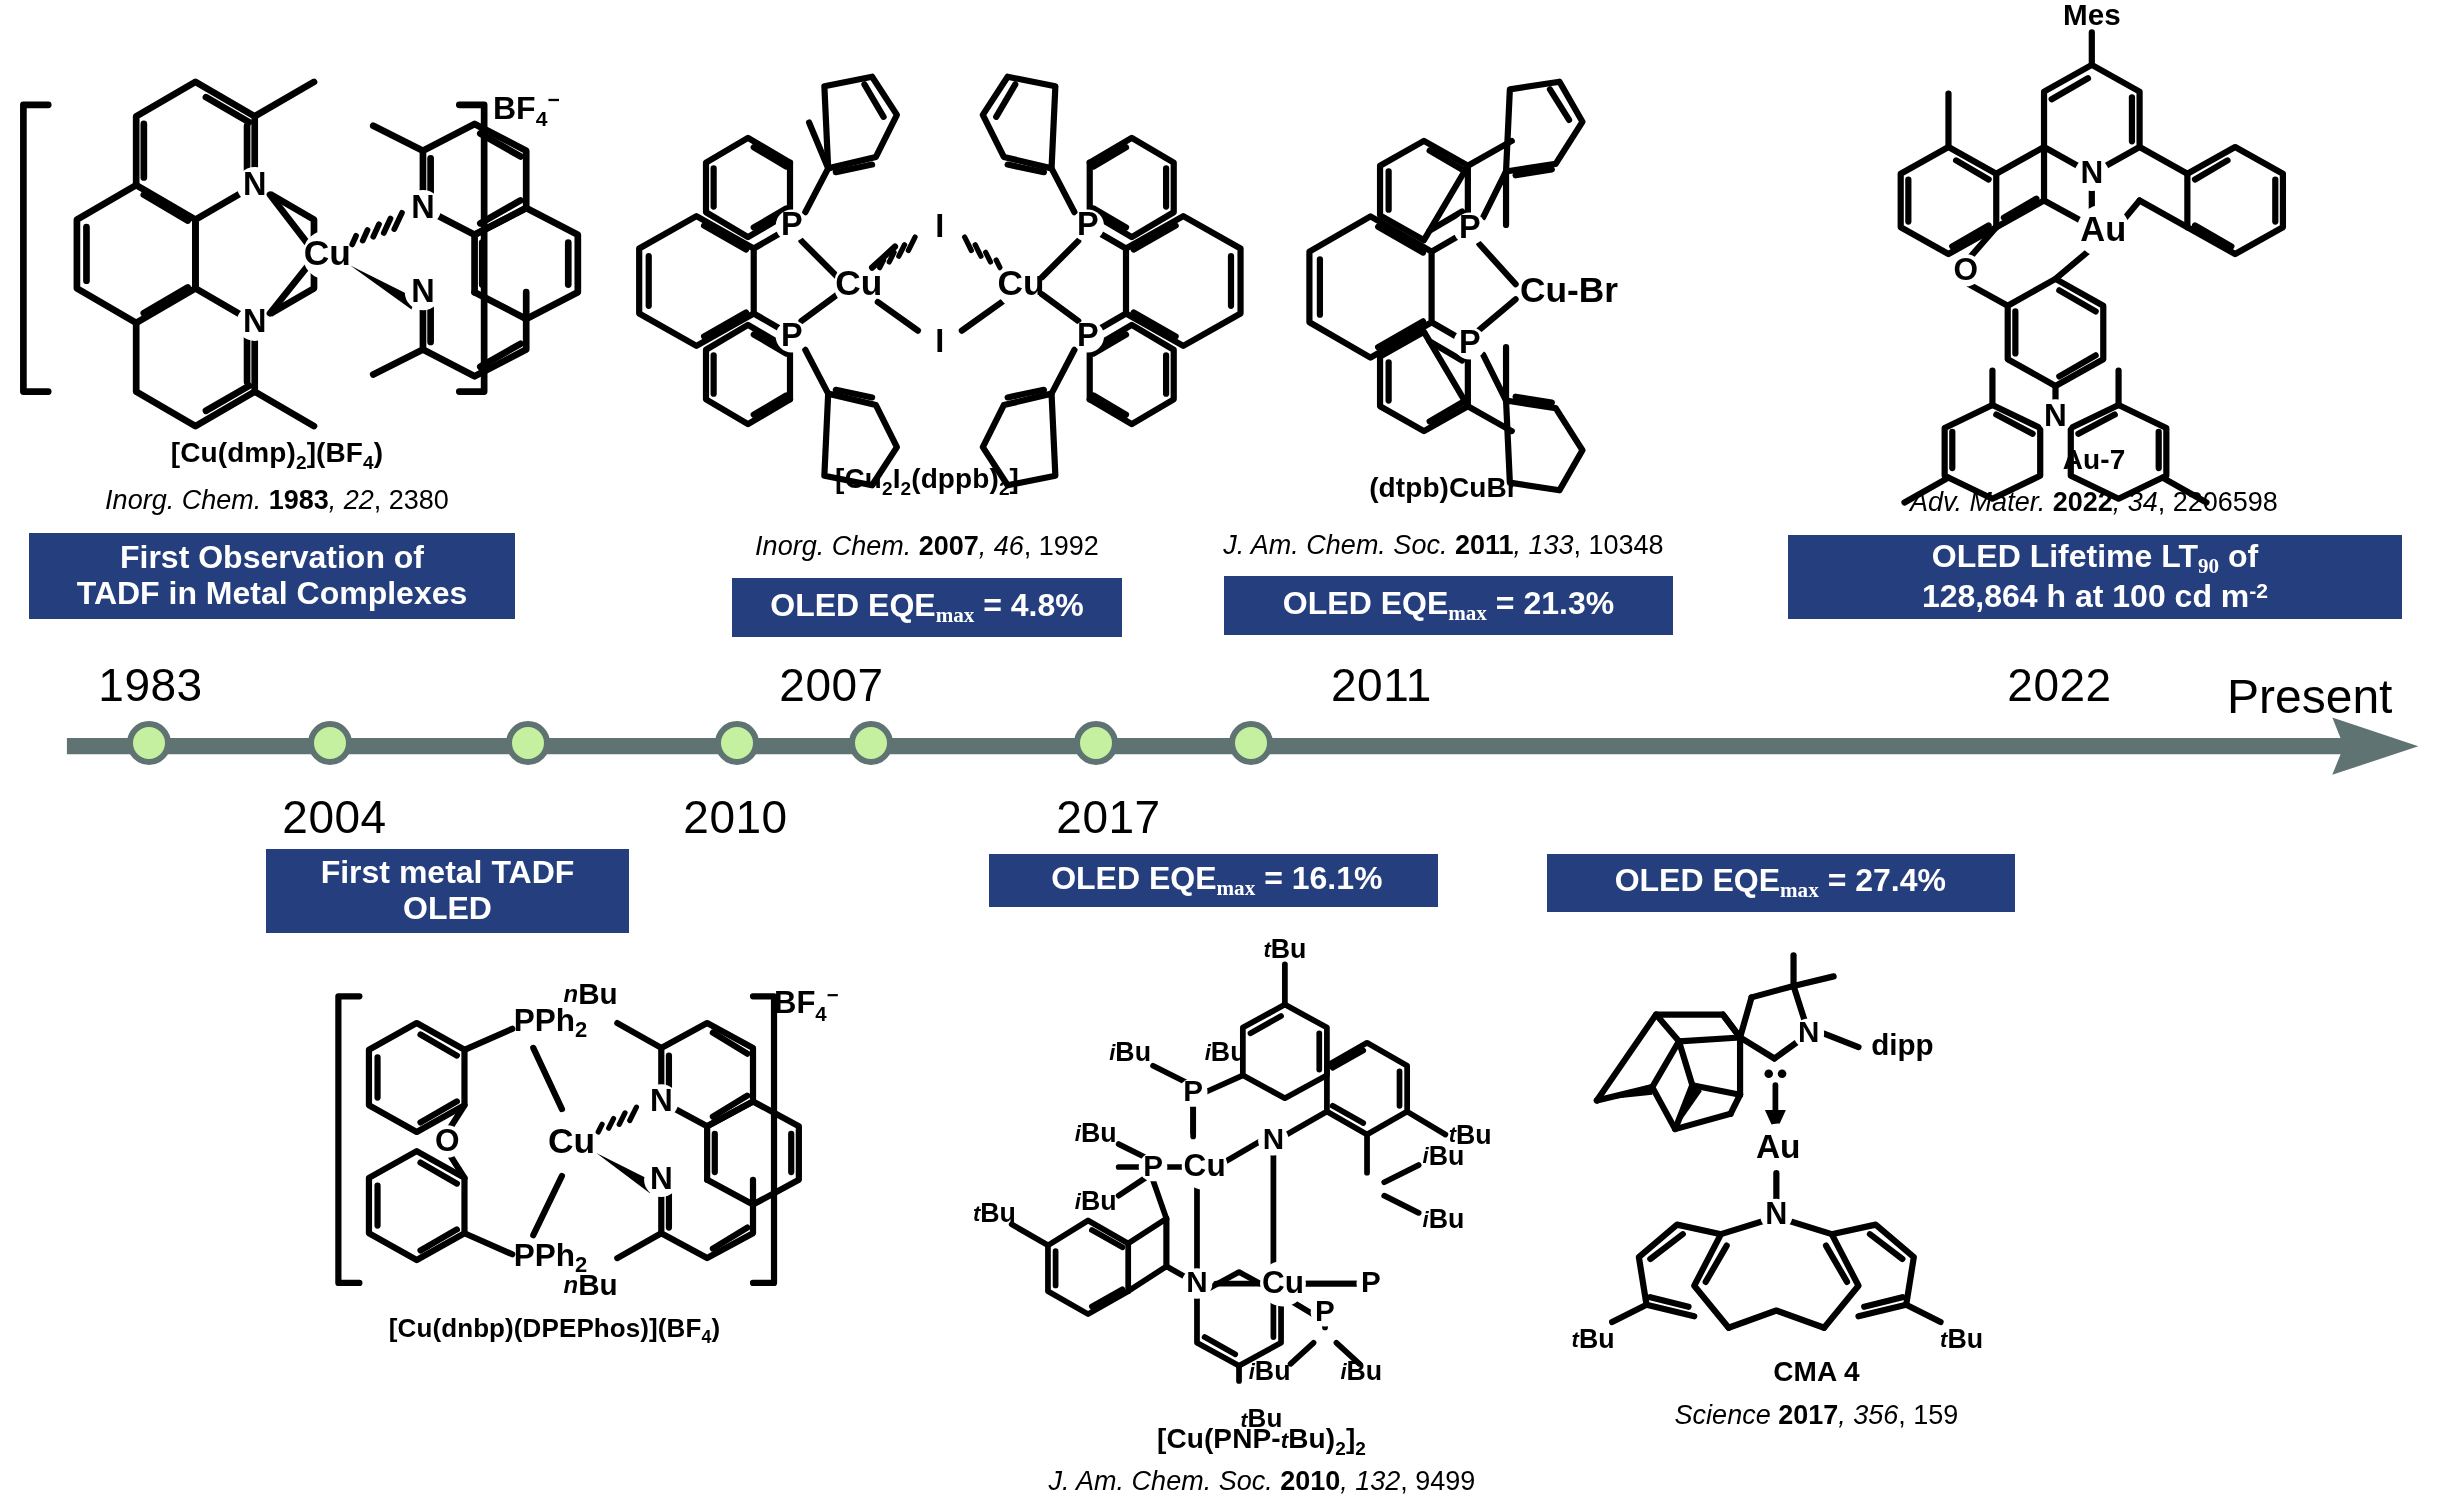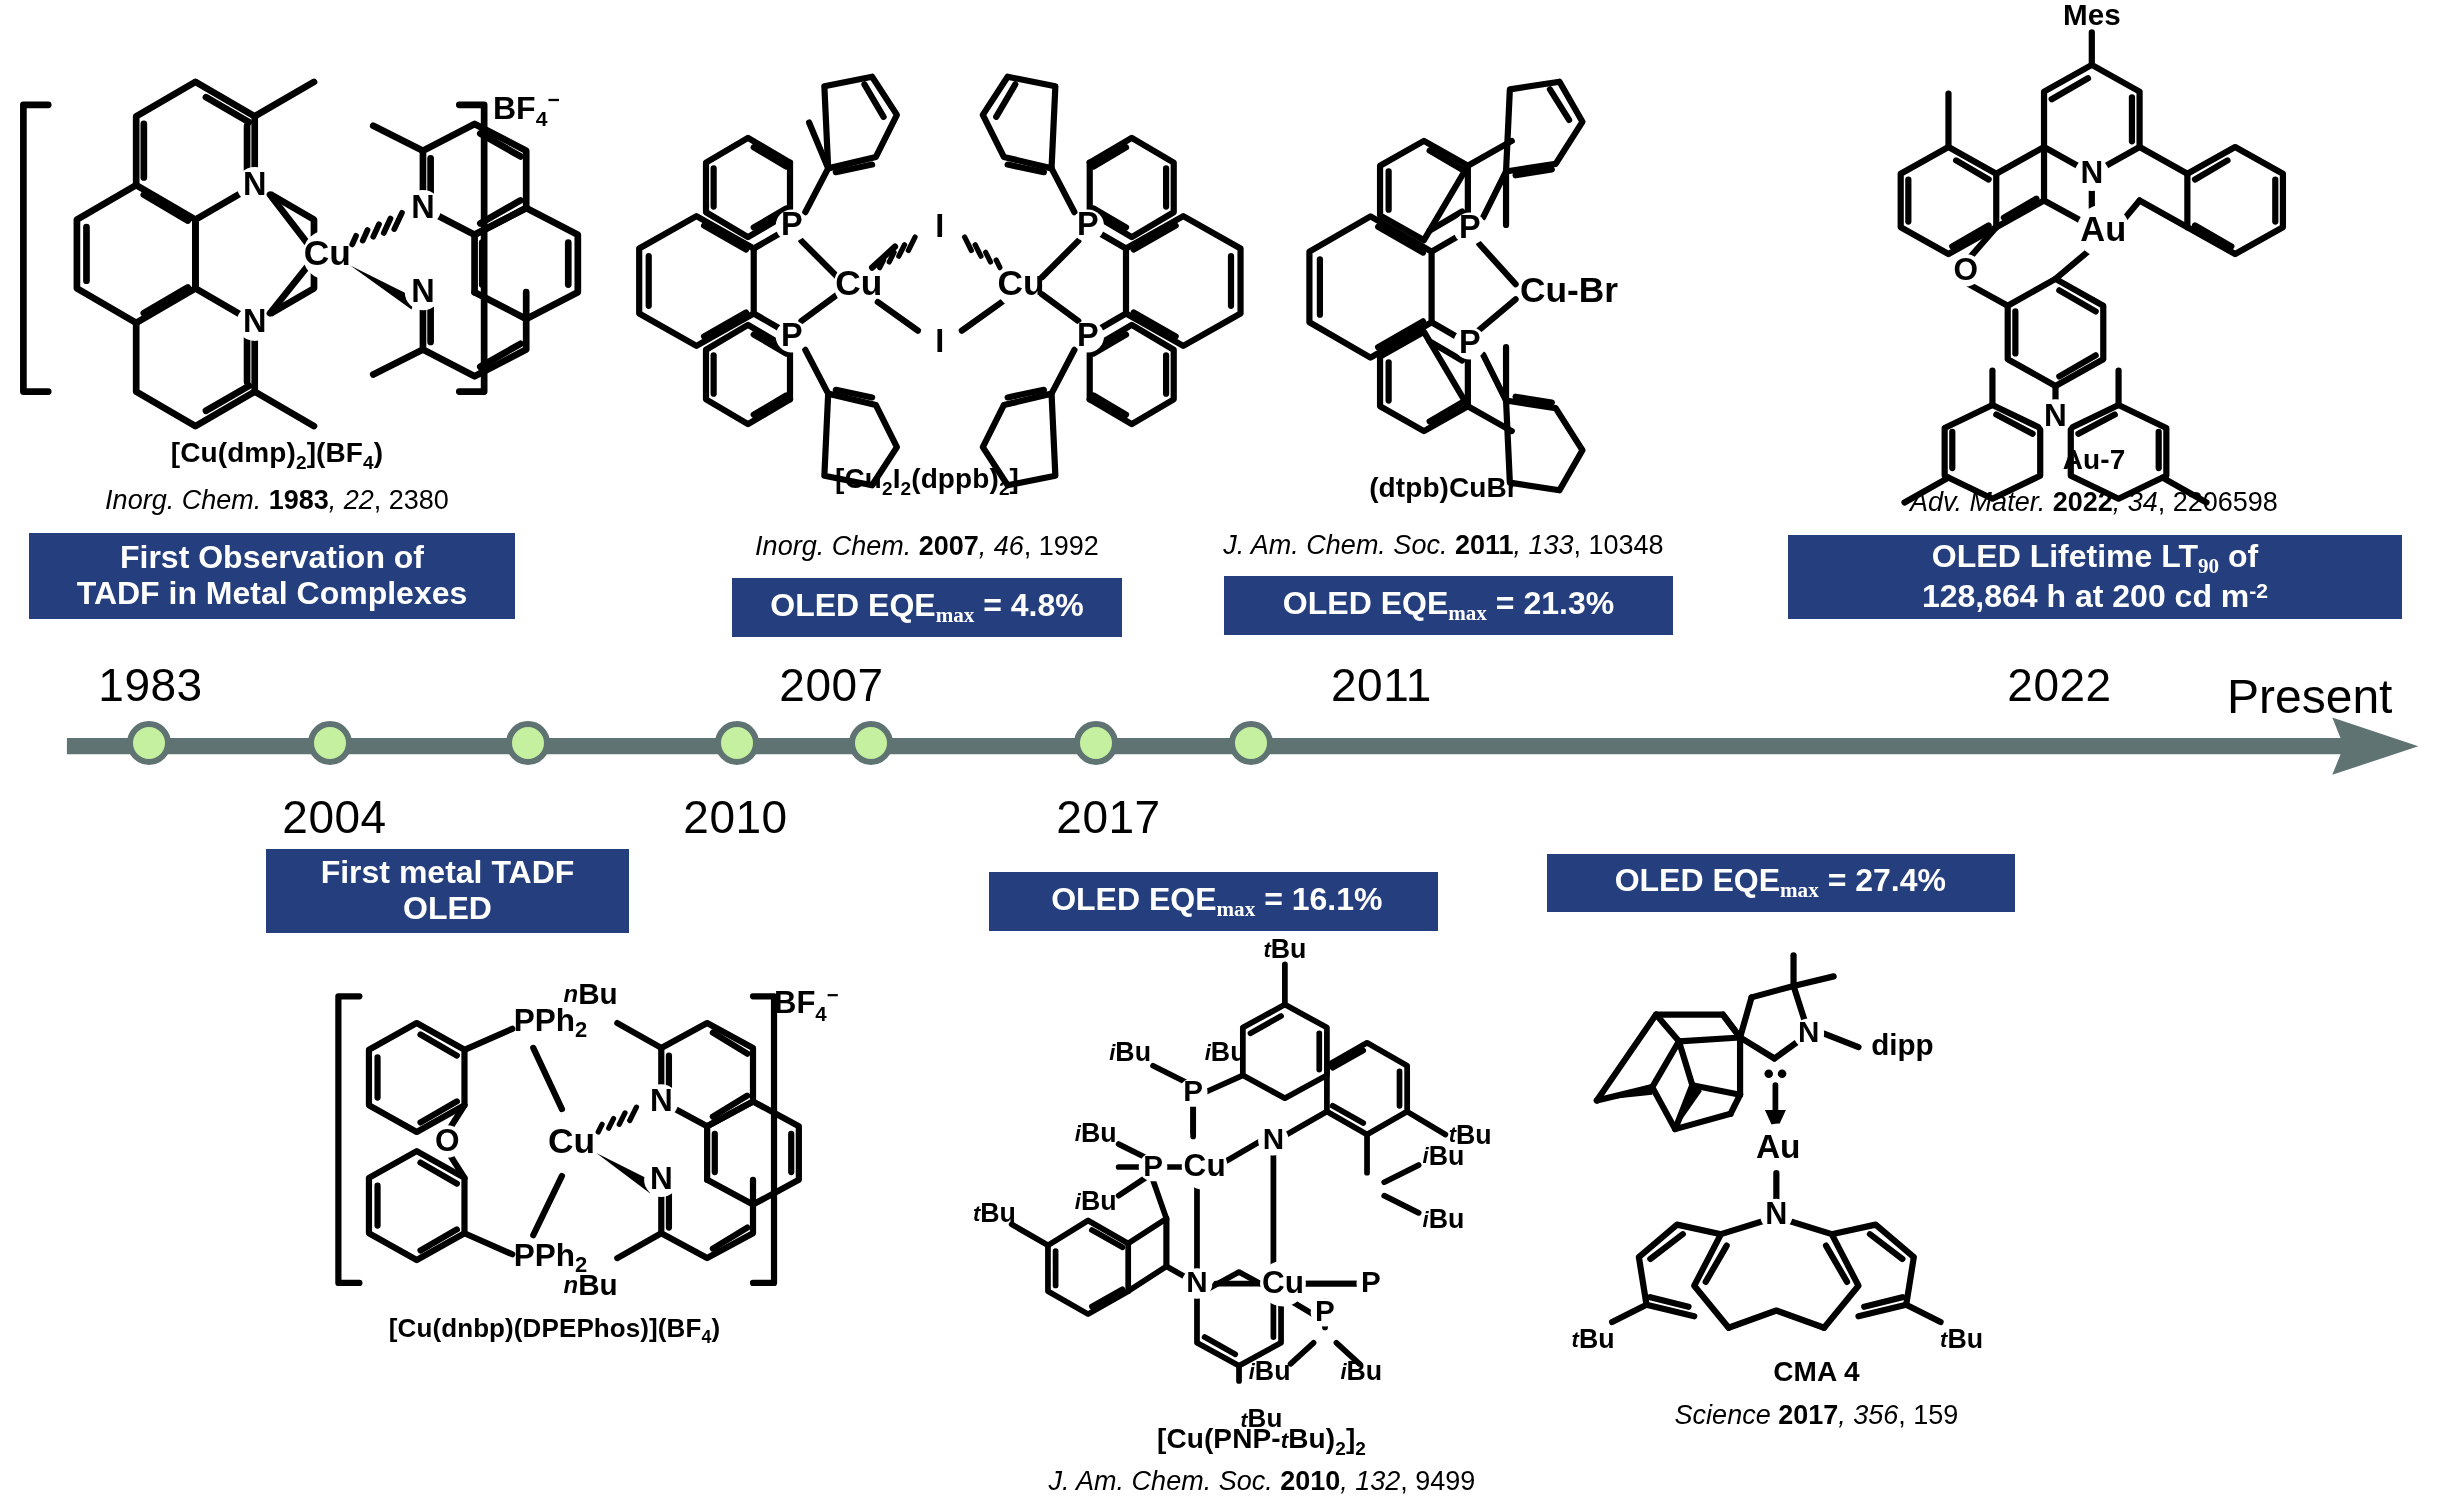--- a/index.html
+++ b/index.html
@@ -444,21 +444,21 @@
 
   <div class="abs cmpd-name" style="left:1788px;top:445px;width:612px;">Au-7</div>
 
   <div class="abs citation" style="left:1788px;top:488px;width:612px;">
     <span>Adv. Mater. </span><b>2022</b><span class="vol">, 34</span><span class="pg">, 2206598</span>
   </div>
 
   <div class="abs banner two-line" style="left:1788px;top:535px;width:614px;height:84px;">
     <div>
       <span>OLED Lifetime LT</span><sub>90</sub><span> of</span><br>
-      <span>128,864 h at 200 cd m</span><sup>-2</sup>
+      <span>128,864 h at 100 cd m</span><sup>-2</sup>
     </div>
   </div>
 
   <div class="abs year" style="left:55px;top:658px;width:191px;">1983</div>
   <div class="abs year" style="left:736px;top:658px;width:191px;">2007</div>
   <div class="abs year" style="left:1286px;top:658px;width:191px;">2011</div>
   <div class="abs year" style="left:1964px;top:658px;width:191px;">2022</div>
 
   <div id="timeline" class="abs">
     <svg width="2447" height="115" viewBox="0 0 2560 120">
@@ -480,21 +480,21 @@
   <div class="abs year" style="left:640px;top:790px;width:191px;">2010</div>
   <div class="abs year" style="left:1013px;top:790px;width:191px;">2017</div>
 
   <div class="abs banner two-line" style="left:266px;top:849px;width:363px;height:84px;">
     <div>
       <span>First metal TADF</span><br>
       <span>OLED</span>
     </div>
   </div>
 
-  <div class="abs banner" style="left:989px;top:872px;width:449px;height:59px;padding-left:20px;">
+  <div class="abs banner" style="left:989px;top:854px;width:449px;height:53px;padding-left:20px;">
     <span><span>OLED EQE</span><sub>max</sub><span> = 16.1%</span></span>
   </div>
 
   <div class="abs banner" style="left:1547px;top:854px;width:468px;height:58px;padding-left:12px;">
     <span><span>OLED EQE</span><sub>max</sub><span> = 27.4%</span></span>
   </div>
 
   <div class="struct" style="left:325px;top:975px;">
     <svg width="535" height="335" viewBox="0 0 560 350">
       <g class="bond" stroke-width="6.5">

